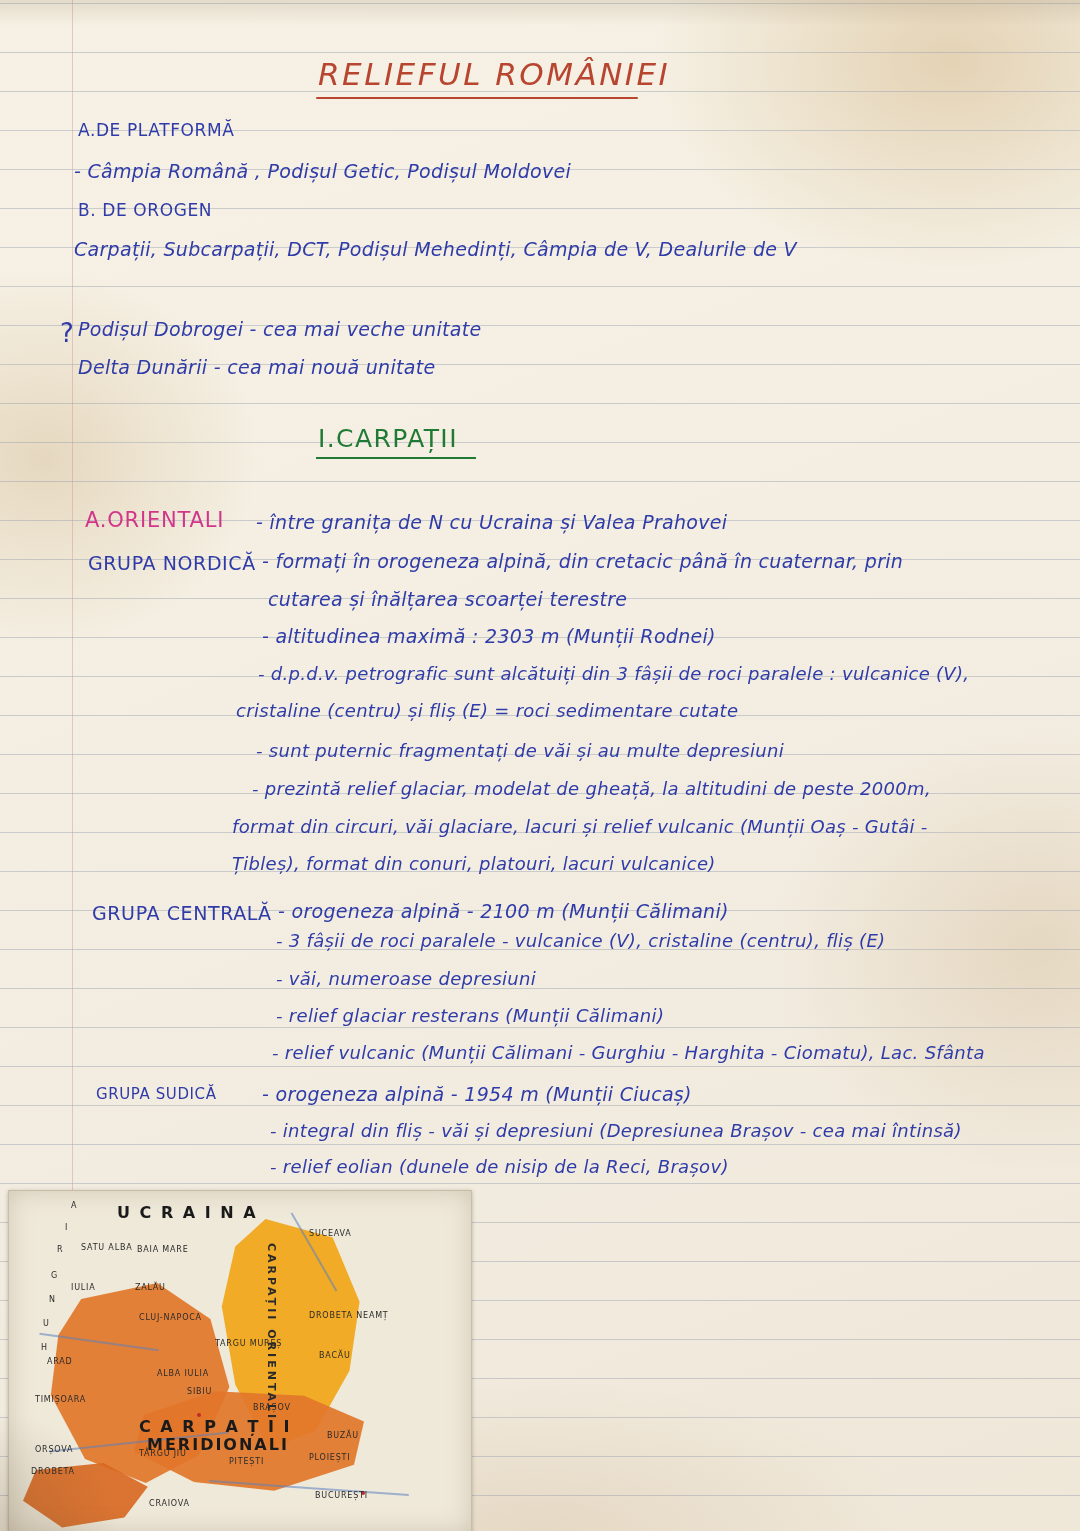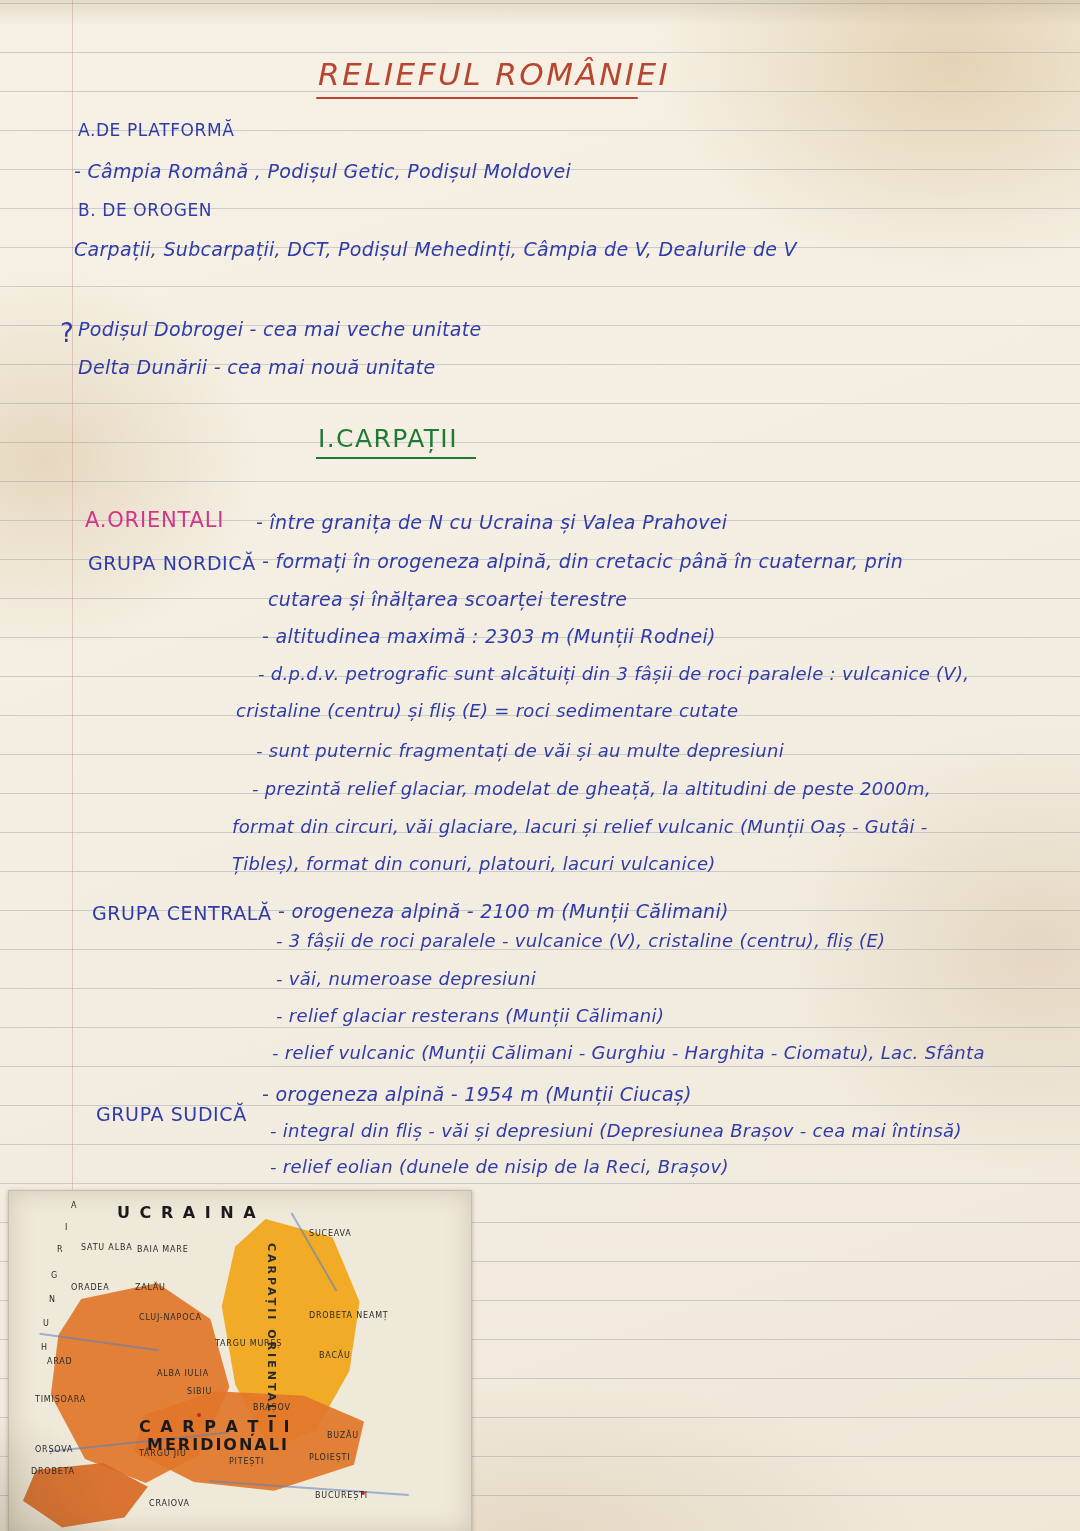--- a/index.html
+++ b/index.html
@@ -263,21 +263,21 @@
     <div class="hw body-line" style="left:232px; top:853px; font-size:18px;">Țibleș), format din conuri, platouri, lacuri vulcanice)</div>
 
     <div class="hw sec-head" style="left:92px; top:902px; font-size:19px;">GRUPA  CENTRALĂ</div>
     <div class="hw body-line" style="left:278px; top:900px;">- orogeneza alpină - 2100 m (Munții Călimani)</div>
 
     <div class="hw body-line" style="left:276px; top:930px; font-size:18px;">- 3 fâșii de roci paralele - vulcanice (V), cristaline (centru), fliș (E)</div>
     <div class="hw body-line" style="left:276px; top:968px; font-size:18px;">- văi, numeroase depresiuni</div>
     <div class="hw body-line" style="left:276px; top:1005px; font-size:18px;">- relief glaciar resterans (Munții Călimani)</div>
     <div class="hw body-line" style="left:272px; top:1042px; font-size:18px;">- relief vulcanic (Munții Călimani - Gurghiu - Harghita - Ciomatu), Lac. Sfânta</div>
 
-    <div class="hw sec-head" style="left:96px; top:1085px; font-size:19px;margin-top:18px;">GRUPA SUDICĂ</div>
+    <div class="hw sec-head" style="left:96px; top:1085px; font-size:15px;">GRUPA SUDICĂ</div>
     <div class="hw body-line" style="left:262px; top:1083px;">- orogeneza alpină - 1954 m (Munții Ciucaș)</div>
 
     <div class="hw body-line" style="left:270px; top:1120px; font-size:18px;">- integral din fliș - văi și depresiuni (Depresiunea Brașov - cea mai întinsă)</div>
     <div class="hw body-line" style="left:270px; top:1156px; font-size:18px;">- relief eolian (dunele de nisip de la Reci, Brașov)</div>
 
   </div>
 
   <div class="map">
     <div class="map-sea"></div>
     <div class="map-shape-w"></div>
@@ -298,21 +298,21 @@
       <div class="map-label" style="left: 62px; top: 10px;">A</div>
       <div class="map-label" style="left: 56px; top: 32px;">I</div>
       <div class="map-label" style="left: 48px; top: 54px;">R</div>
       <div class="map-label" style="left: 42px; top: 80px;">G</div>
       <div class="map-label" style="left: 40px; top: 104px;">N</div>
       <div class="map-label" style="left: 34px; top: 128px;">U</div>
       <div class="map-label" style="left: 32px; top: 152px;">H</div>
       <div class="map-label" style="left: 72px; top: 52px;">SATU ALBA</div>
       <div class="map-label" style="left: 128px; top: 54px;">BAIA MARE</div>
       <div class="map-label" style="left: 300px; top: 38px;">SUCEAVA</div>
-      <div class="map-label" style="left: 62px; top: 92px;">ORADEA</div>
+      <div class="map-label" style="left: 62px; top: 92px;">IULIA</div>
       <div class="map-label" style="left: 126px; top: 92px;">ZALĂU</div>
       <div class="map-label" style="left: 130px; top: 122px;">CLUJ-NAPOCA</div>
       <div class="map-label" style="left: 300px; top: 120px;">DROBETA NEAMȚ</div>
       <div class="map-label" style="left: 206px; top: 148px;">TARGU
 MUREȘ</div>
       <div class="map-label" style="left: 310px; top: 160px;">BACĂU</div>
       <div class="map-label" style="left: 38px; top: 166px;">ARAD</div>
       <div class="map-label" style="left: 148px; top: 178px;">ALBA IULIA</div>
       <div class="map-label" style="left: 178px; top: 196px;">SIBIU</div>
       <div class="map-label" style="left: 26px; top: 204px;">TIMIȘOARA</div>

